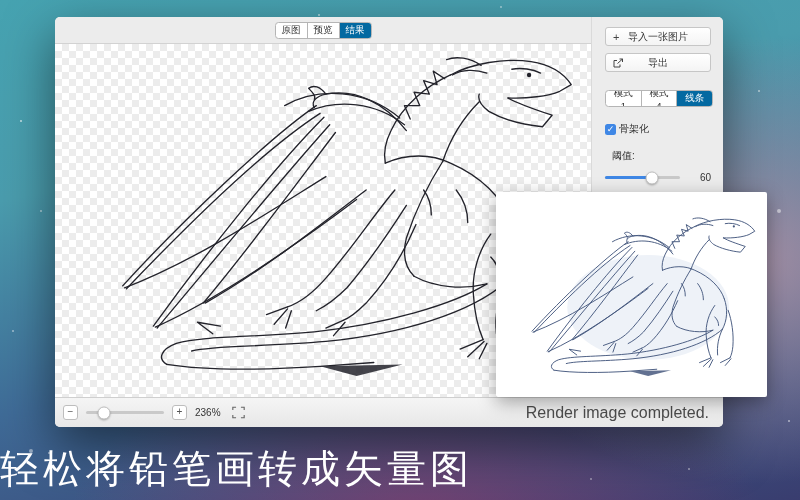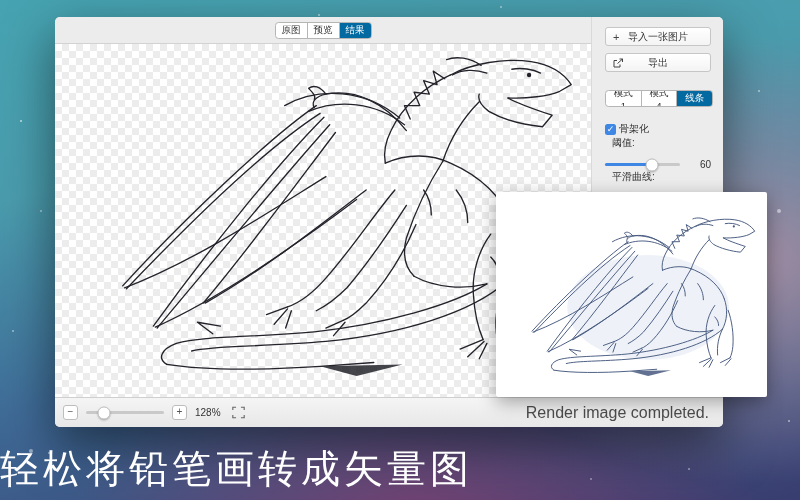--- a/index.html
+++ b/index.html
@@ -44,21 +44,21 @@
     display:flex;flex-direction:column;font-size:10px;color:#333;}
   .side-btn{flex:0 0 17px;background:linear-gradient(#ffffff,#f4f4f4);border:1px solid #c6c6c6;border-radius:3px;
     display:flex;align-items:center;justify-content:center;position:relative;font-size:10px;color:#333;margin-bottom:7px;}
   .btn-icon{position:absolute;left:7px;top:50%;transform:translateY(-50%);display:flex;align-items:center;color:#444;font-size:11px;line-height:1;}
   .mode-seg{margin-top:11px;width:100%;text-align:center;}
   .mode-seg .seg{flex:1;}
   .cb-row{display:flex;align-items:center;margin-top:15px;}
   .cb{width:11px;height:11px;border-radius:2.5px;background:#3f87e5;color:#fff;font-size:9px;
     display:flex;align-items:center;justify-content:center;line-height:1;}
   .cb-label{margin-left:3px;}
-  .slider-label{padding-left:7px;}
+  .slider-label{margin-top:13px;padding-left:7px;}
   .slider-row{display:flex;align-items:center;margin-top:9px;}
   .slider{position:relative;flex:1;height:3px;border-radius:2px;background:#c9c9c9;margin-right:9px;}
   .slider .fill{position:absolute;left:0;top:0;bottom:0;border-radius:2px;background:#3f87e5;}
   .slider .thumb{position:absolute;top:50%;width:11px;height:11px;border-radius:50%;background:#fff;
     border:1px solid #c0c0c0;box-shadow:0 1px 2px rgba(0,0,0,.25);transform:translate(-50%,-50%);}
   .slider-value{width:22px;text-align:right;color:#333;}
   
   .statusbar{flex:0 0 29px;background:linear-gradient(#f5f5f5,#e7e7e7);border-top:1px solid #cfcfcf;
     display:flex;align-items:center;padding:0 14px 0 8px;}
   .zoom-btn{width:13px;height:13px;border:1px solid #bdbdbd;border-radius:3px;background:#fff;
@@ -215,21 +215,21 @@
     <div class="statusbar">
       <div class="zoom-btn">
         <span>−</span>
       </div>
       <div class="zoom-slider">
         <div class="thumb" style="left:23%"></div>
       </div>
       <div class="zoom-btn">
         <span>+</span>
       </div>
-      <span class="zoom-label">128%</span>
+      <span class="zoom-label">236%</span>
       <div class="fit-btn">
         <svg width="13" height="13" viewBox="0 0 16 16" fill="none" stroke="#666" stroke-width="1.4">
           <path d="M1 5 V1.5 H5"></path>
             <path d="M11 1.5 H15 V5"></path>
             <path d="M15 11 V14.5 H11"></path>
             <path d="M5 14.5 H1 V11"></path>
         </svg>
       </div>
       <span class="status-text">Render image completed.</span>
     </div>

